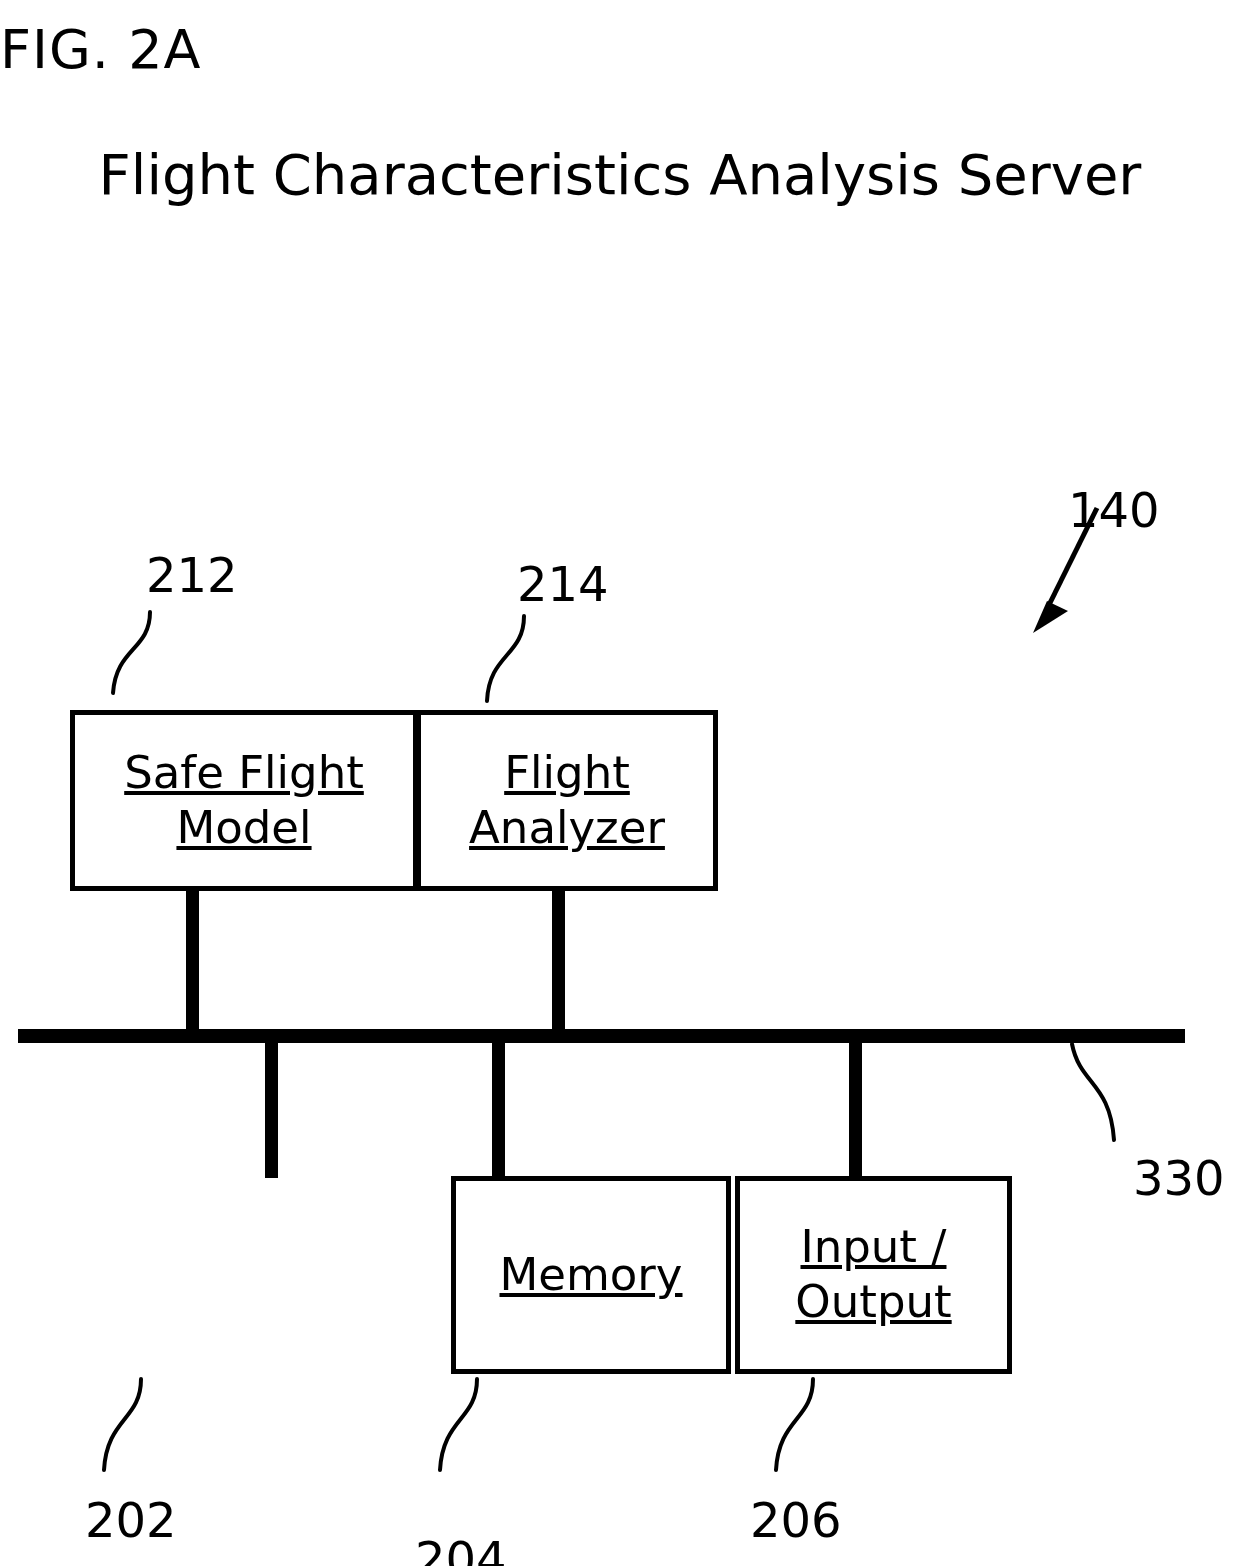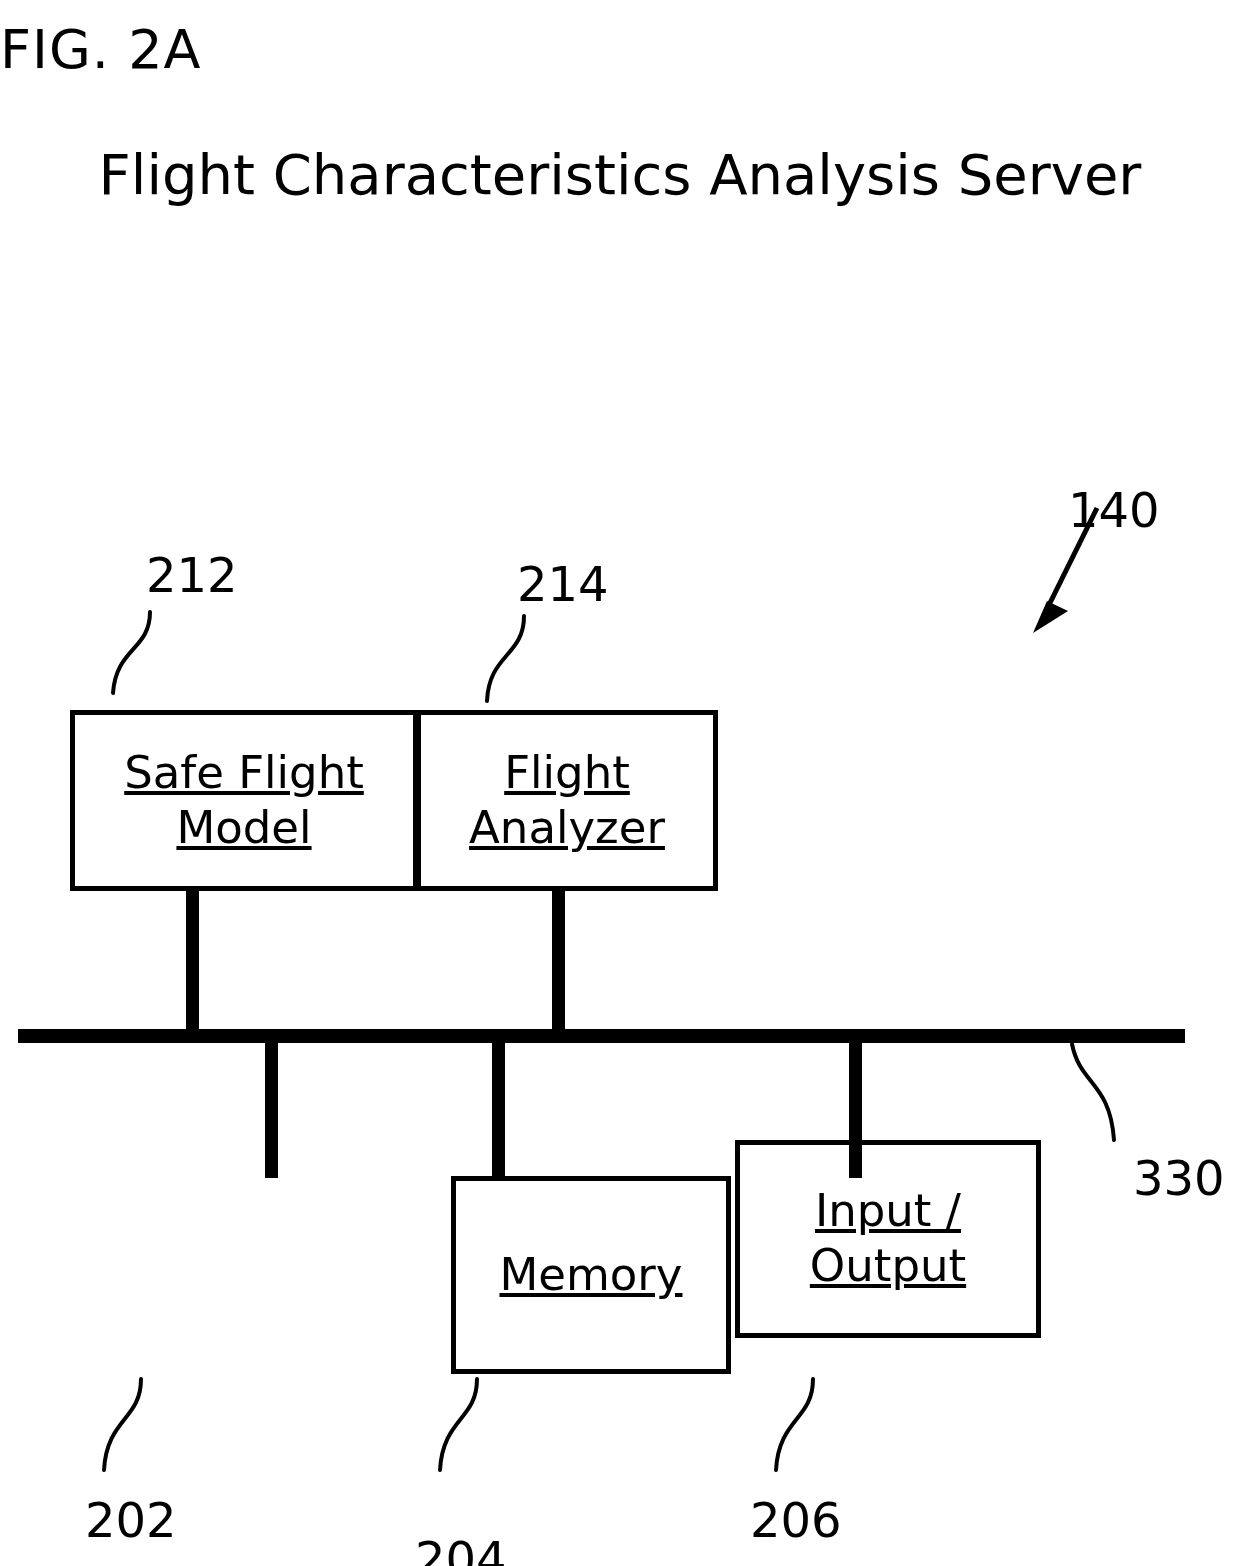--- a/index.html
+++ b/index.html
@@ -110,21 +110,21 @@
   <div class="node-box" style="left:416px; top:710px; width:302px; height:181px;">
     <span class="node-label">Flight
 Analyzer</span>
   </div>
 
 
   <div class="node-box" style="left:415px; top:1176px; width:280px; height:198px;margin-left:36px;">
     <span class="node-label">Memory</span>
   </div>
 
-  <div class="node-box" style="left:735px; top:1140px; width:306px; height:198px;text-align:center;">
+  <div class="node-box" style="left:735px; top:1176px; width:277px; height:198px;text-align:center;">
     <span class="node-label">Input /
 Output</span>
   </div>
 
   <div class="ref-num" style="left:1133px; top:1150px;">330</div>
 
   <div class="ref-num" style="left:85px; top:1492px;">202</div>
   <div class="ref-num" style="left:415px; top:1531px;">204</div>
   <div class="ref-num" style="left:750px; top:1492px;">206</div>
 

